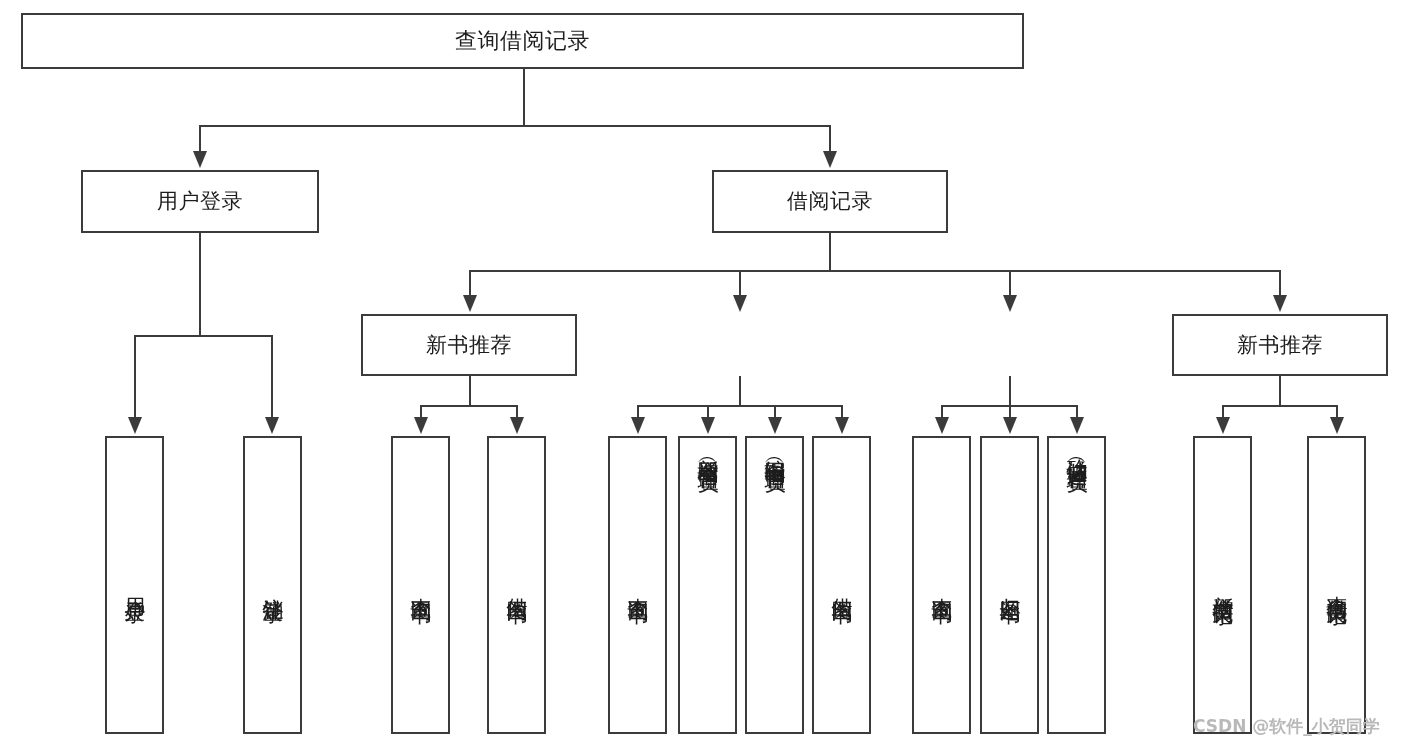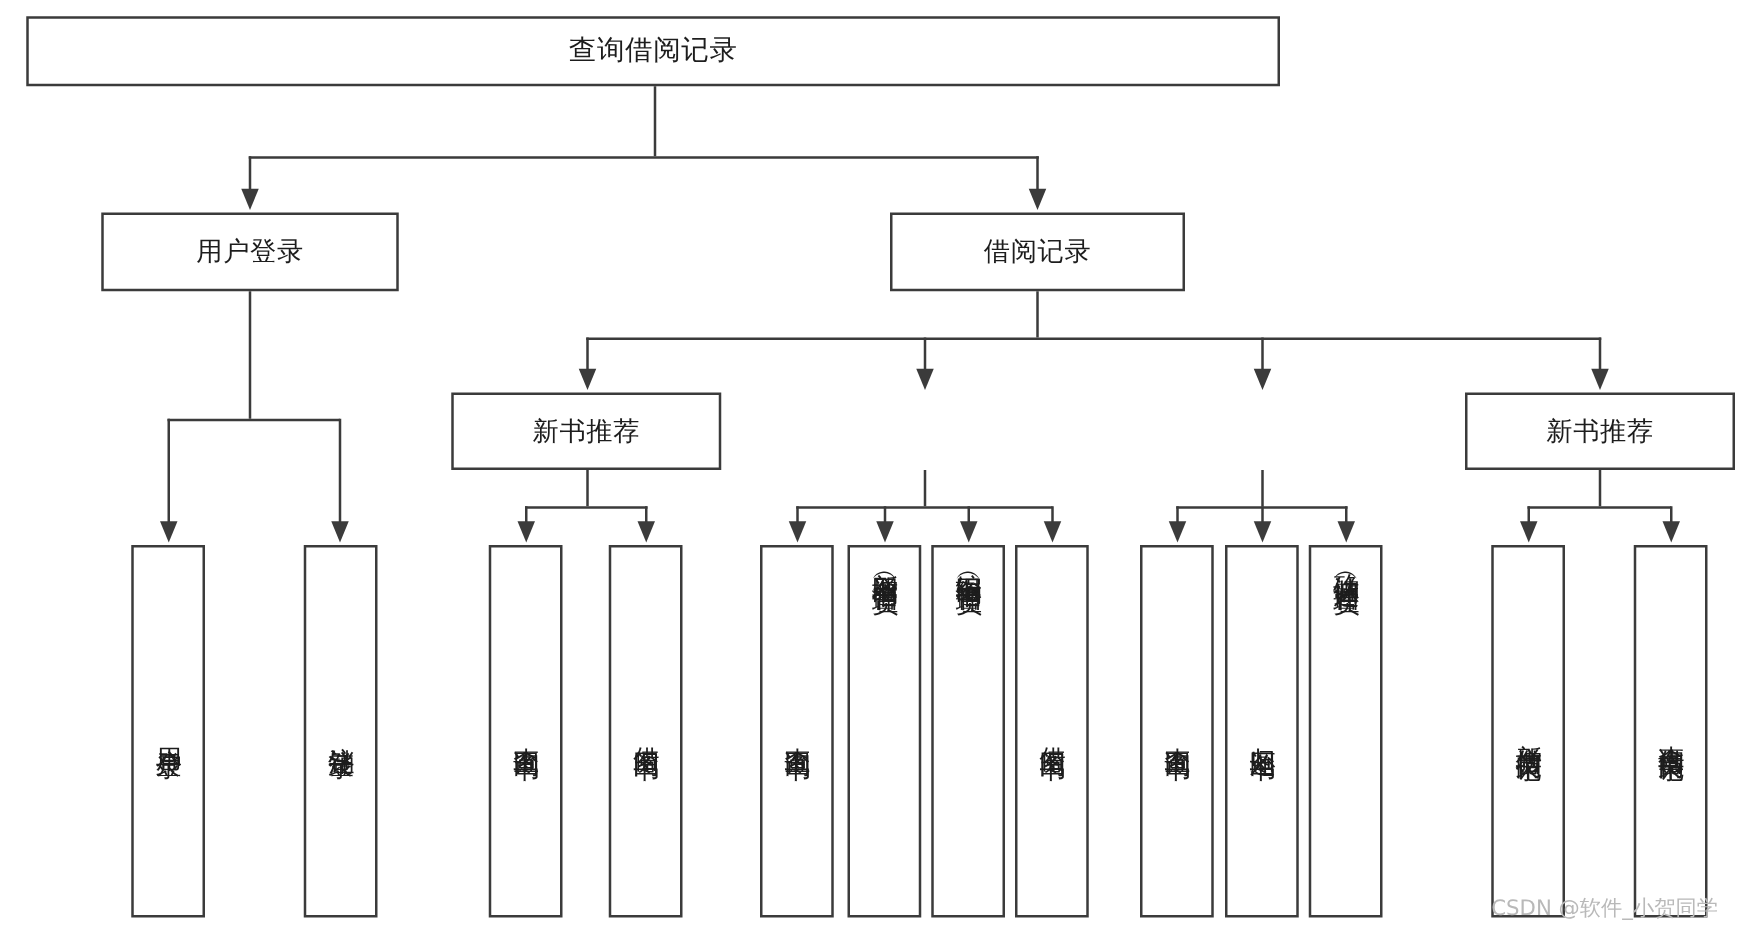--- a/index.html
+++ b/index.html
@@ -77,20 +77,21 @@
     border-top: 17px solid #3b3b3b;
   }
   
   #watermark {
     position: absolute;
     color: #b9b9b9;
     font-size: 17px;
     white-space: nowrap;
     pointer-events: none;
     font-family: "DejaVu Sans", "Liberation Sans", sans-serif;
+    font-weight: bold;
   }
 </style>
 </head>
 <body>
 
 <div id="canvas">
 
   <div class="node horiz root" style="left:21px; top:13px; width:1003px; height:56px;">
     <span class="label">查询借阅记录</span>
   </div>

